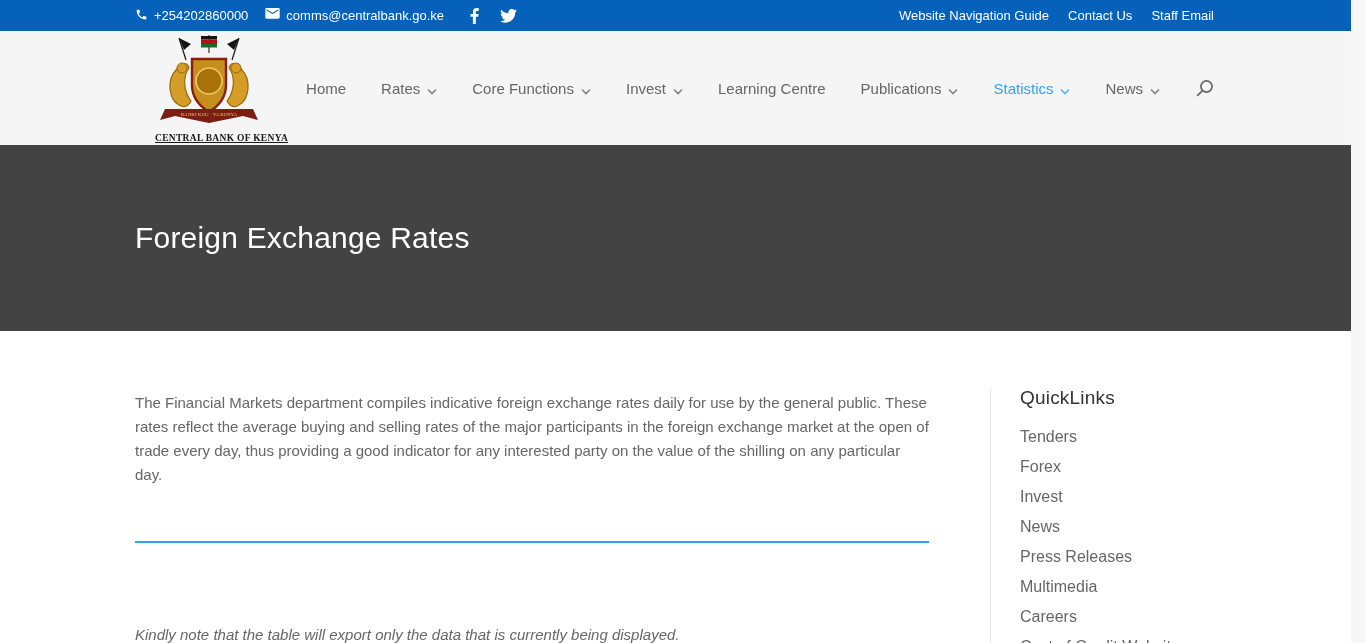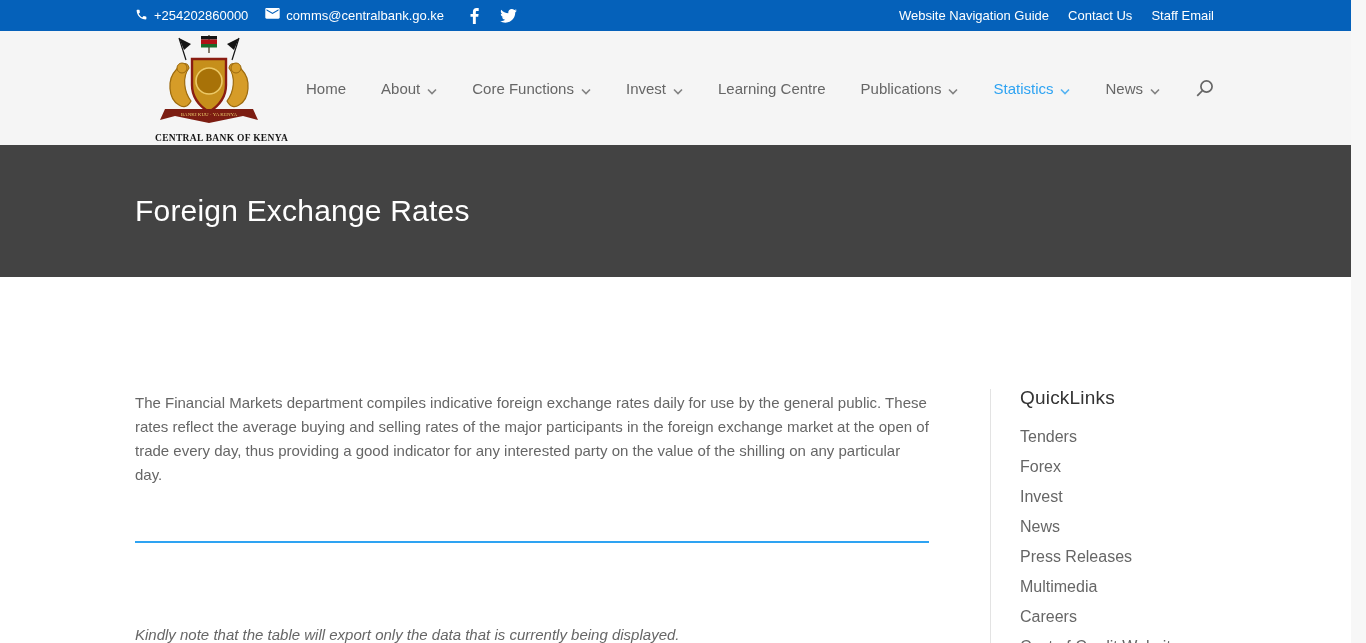--- a/index.html
+++ b/index.html
@@ -37,39 +37,39 @@
     background: #f5f5f5;
   }
   .logo-block {
     position: absolute; left: 155px; top: 2px;
     width: 108px; text-align: center;
   }
   .logo-caption {
     margin-top: 1px;
     font-family: "Liberation Serif", serif;
     font-size: 9.5px; font-weight: 700; letter-spacing: 0.3px;
-    color: #161616; white-space: nowrap;
+    color: #161616; white-space: nowrap; text-decoration: underline;
   }
   .main-nav {
     position: absolute; right: 137px; top: 0; height: 114px;
     display: flex; align-items: center; gap: 35px;
   }
   .nav-item {
     display: flex; align-items: center; gap: 7px;
     font-size: 15px; font-weight: 500; color: #666666;
     white-space: nowrap;
   }
   .nav-item.active { color: #2ea3f2; }
   .nav-item .chev { margin-top: 2px; color: inherit; opacity: 0.8; }
   .nav-search { display: flex; align-items: center; color: #666666; }
 
   
   .hero {
     position: absolute; top: 145px; left: 0;
-    width: 1351px; height: 132px;
+    width: 1351px; height: 186px;
     background: #434343;
     display: flex; align-items: center;
   }
   .hero h1 {
     margin-left: 135px;
     font-size: 30px; font-weight: 500; color: #ffffff;
     letter-spacing: 0.2px;
   }
 
   
@@ -184,21 +184,21 @@
       </svg>
     </span>
     <div class="logo-caption">CENTRAL BANK OF KENYA</div>
   </a>
 
   <nav class="main-nav">
     <a class="nav-item">
       <span>Home</span>
     </a>
     <a class="nav-item">
-      <span>About</span>
+      <span>Rates</span>
       <span class="chev"><svg width="10" height="7" viewBox="0 0 10 7">
             <path d="M1 1.5 L5 5.5 L9 1.5" fill="none" stroke="currentColor" stroke-width="1.6"></path>
           </svg></span>
     </a>
     <a class="nav-item">
       <span>Core Functions</span>
       <span class="chev"><svg width="10" height="7" viewBox="0 0 10 7">
             <path d="M1 1.5 L5 5.5 L9 1.5" fill="none" stroke="currentColor" stroke-width="1.6"></path>
           </svg></span>
     </a>

